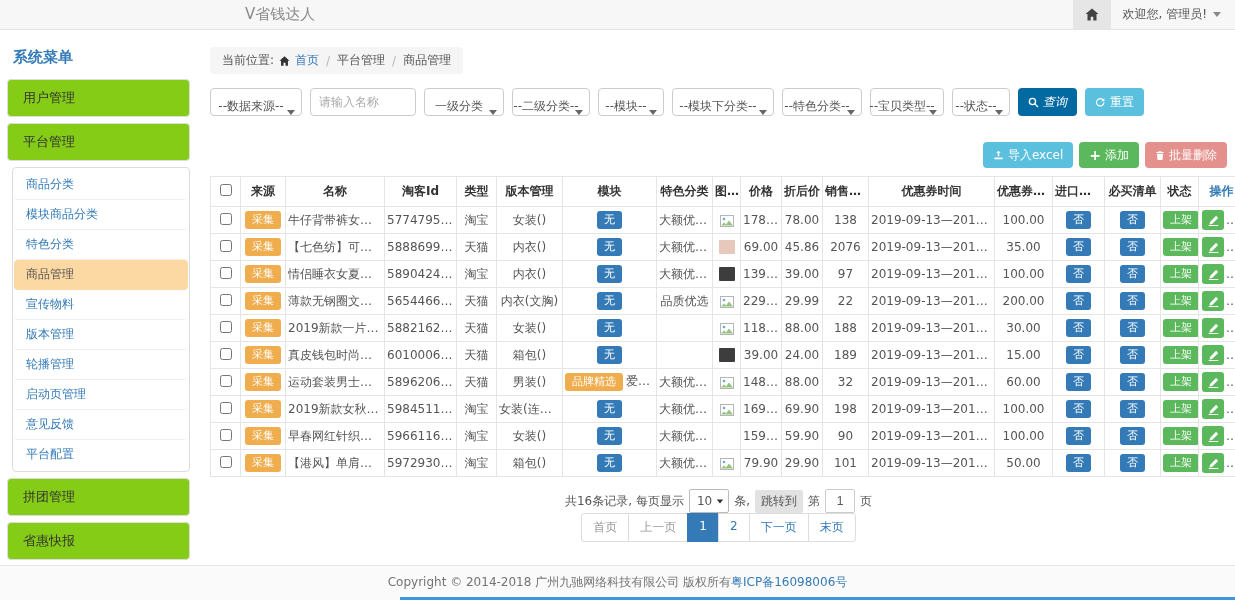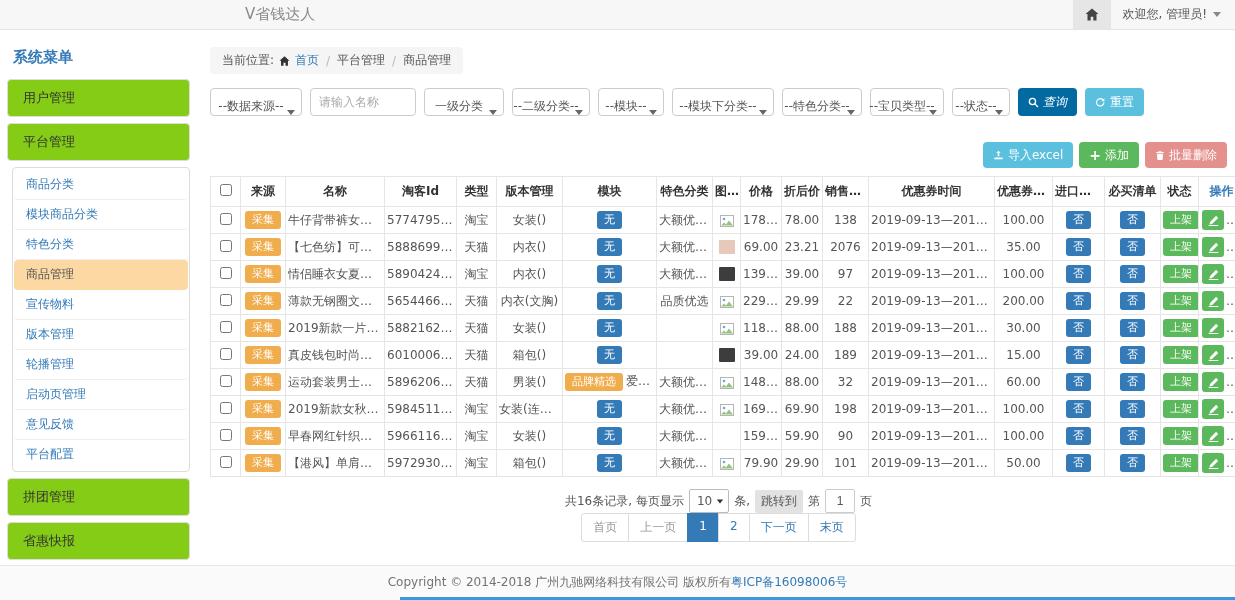--- a/index.html
+++ b/index.html
@@ -321,21 +321,21 @@
             <td><input type="checkbox" style=""></td>
             <td><span class="badge b-orange">采集</span></td>
             <td>【七色纺】可爱纯棉家...</td>
             <td>588869917501</td>
             <td>天猫</td>
             <td>内衣()</td>
             <td><span class="badge b-blue">无</span></td>
             <td>大额优惠券</td>
             <td><span class="thumb pink"></span></td>
             <td>69.00</td>
-            <td>23.21</td>
+            <td>45.86</td>
             <td>2076</td>
             <td>2019-09-13—2019-09-18</td>
             <td>35.00</td>
             <td><span class="badge b-blue">否</span></td>
             <td><span class="badge b-blue">否</span></td>
             <td><span class="badge b-green">上架</span></td>
             <td><span class="opbtn op-edit">
                 <span>
                   <svg width="11" height="11" viewBox="0 0 16 16" fill="#fff">
                     <path d="M11.8 1.2l3 3L6 13l-3.8.8L3 10z"></path>

